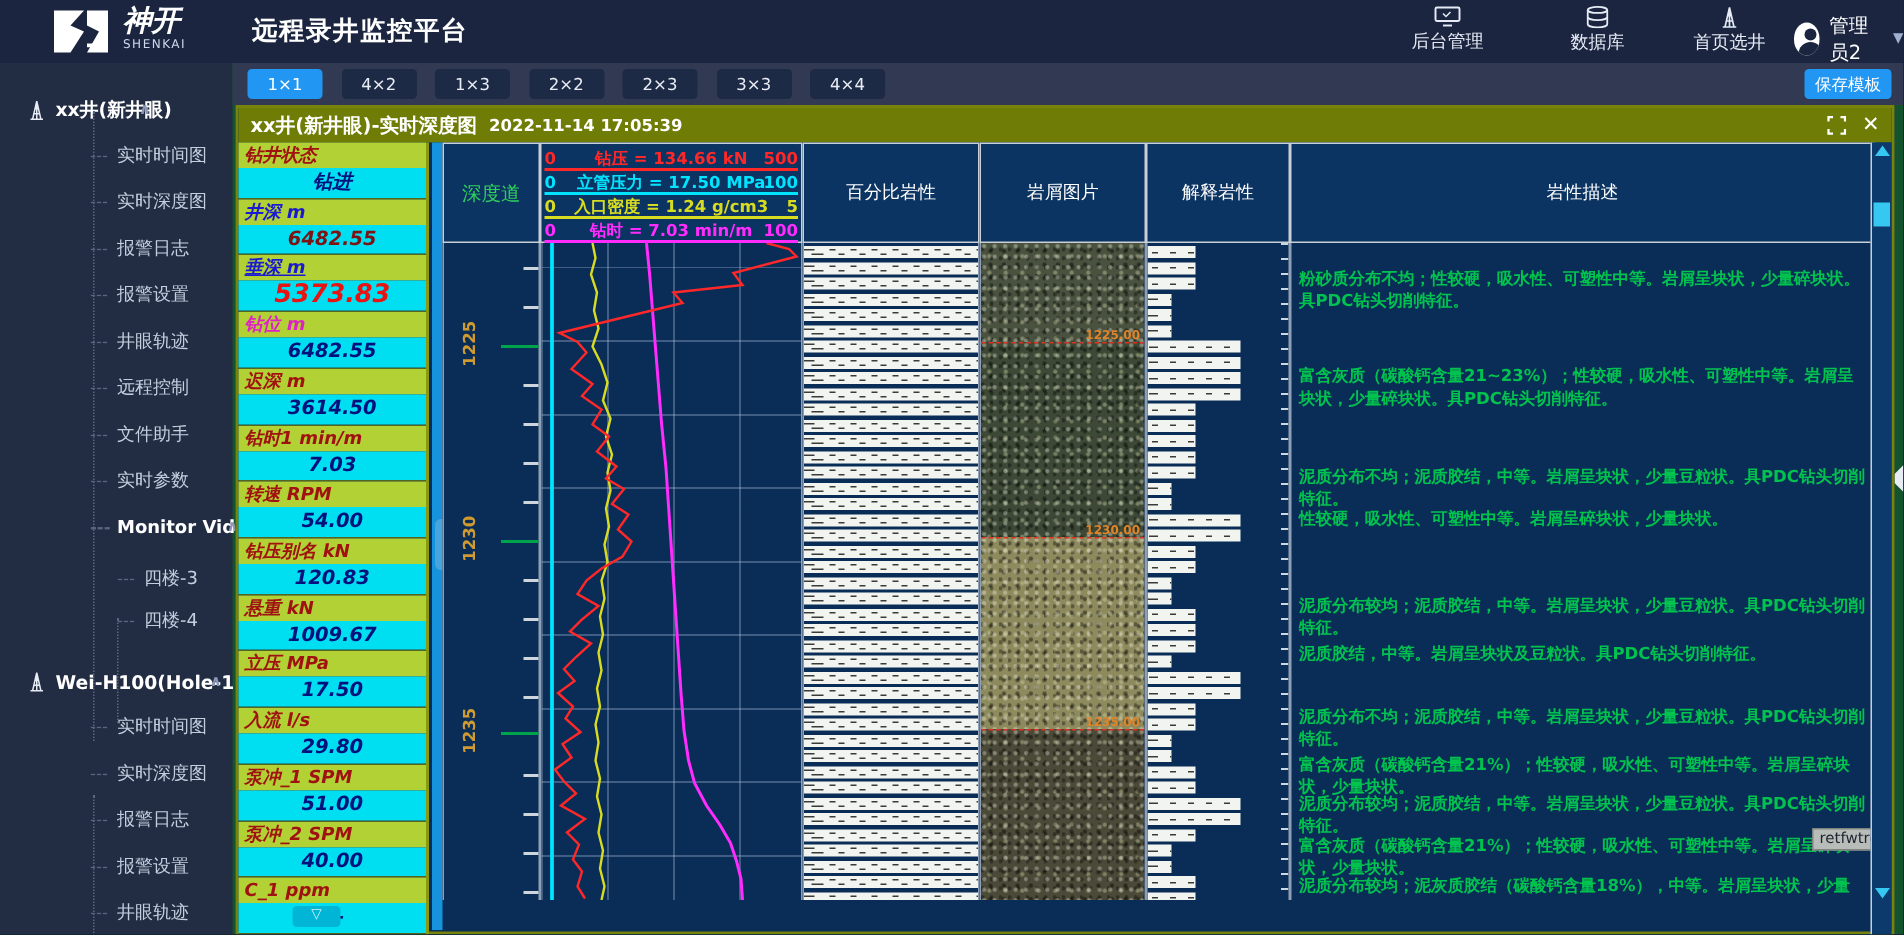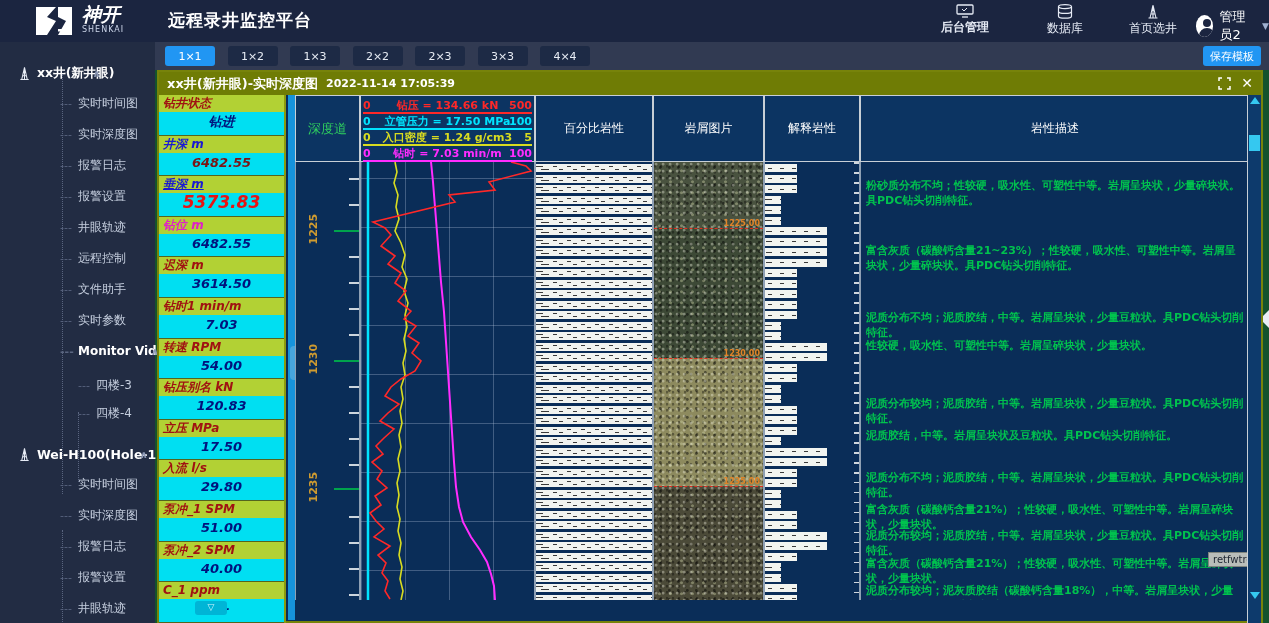--- a/index.html
+++ b/index.html
@@ -8,21 +8,21 @@
 
   
   #topbar{position:absolute;left:0;top:0;width:1269px;height:42px;background:#1b2540;display:flex;align-items:center;}
   #logo-mark{position:absolute;left:34px;top:5px;width:40px;height:32px;}
   #brand{position:absolute;left:82px;top:3px;color:#fff;}
   #brand .b1{font-size:19px;font-weight:bold;font-style:italic;line-height:22px;}
   #brand .b2{font-size:8px;letter-spacing:1px;color:#cdd6ea;}
   #app-title{position:absolute;left:168px;top:9px;color:#fff;font-size:17px;font-weight:bold;letter-spacing:1px;}
   .top-nav-item{position:absolute;top:4px;width:70px;text-align:center;color:#e6ebf5;font-size:12px;cursor:pointer;}
   .top-nav-item svg{display:block;margin:0 auto 1px auto;}
-  #nav-backend{left:930px;font-weight:bold;} #nav-database{left:1030px;} #nav-wellselect{left:1118px;}
+  #nav-backend{left:930px;} #nav-database{left:1030px;} #nav-wellselect{left:1118px;}
   #user-box{position:absolute;left:1196px;top:8px;display:flex;align-items:center;color:#fff;font-size:13px;}
   #avatar{width:22px;height:22px;border-radius:50%;background:#fff;margin-right:6px;position:relative;overflow:hidden;}
   #avatar .head{position:absolute;left:7px;top:4px;width:8px;height:8px;border-radius:50%;background:#1b2540;}
   #avatar .body{position:absolute;left:3px;top:13px;width:16px;height:10px;border-radius:8px 8px 0 0;background:#1b2540;}
   #user-caret{margin-left:5px;font-size:9px;color:#9fb0d0;}
 
   
   #sidebar{position:absolute;left:0;top:42px;width:155px;height:581px;background:#222c43;}
   .sb-row{position:absolute;left:0;height:22px;display:flex;align-items:center;color:#c5cede;font-size:12px;cursor:pointer;white-space:nowrap;}
   .sb-well{color:#fff;font-weight:bold;font-size:12.5px;}
@@ -253,21 +253,21 @@
       </div>
       <div class="sb-guide" style="left: 62px; top: 32px; height: 420px;"></div>
       <div class="sb-guide" style="left: 78px; top: 370px; height: 70px;"></div>
       <div class="sb-guide" style="left: 62px; top: 488px; height: 130px;"></div>
     </div>
   <div id="sb-collapse"></div>
 
   <div id="tabstrip">
     <div id="save-tpl">保存模板</div>
   <div class="ltab active" style="left: 10px;">1×1</div>
-      <div class="ltab" style="left: 72.5px;">1×2</div>
+      <div class="ltab" style="left: 72.5px;">4×2</div>
       <div class="ltab" style="left: 135px;">1×3</div>
       <div class="ltab" style="left: 197.5px;">2×2</div>
       <div class="ltab" style="left: 260px;">2×3</div>
       <div class="ltab" style="left: 322.5px;">3×3</div>
       <div class="ltab" style="left: 385px;">4×4</div>
     </div>
 
   <div id="panel">
     <div id="panel-title">
       <span class="t1">xx井(新井眼)-实时深度图</span>
@@ -305,20 +305,24 @@
           <div class="p-label" style="color: rgb(160, 18, 18);">钻时1 min/m</div>
           <div class="p-value" style="color: rgb(0, 18, 125);">7.03</div>
         </div>
         <div class="pcell">
           <div class="p-label" style="color: rgb(160, 18, 18);">转速 RPM</div>
           <div class="p-value" style="color: rgb(0, 18, 125);">54.00</div>
         </div>
         <div class="pcell">
           <div class="p-label" style="color: rgb(160, 18, 18);">钻压别名 kN</div>
           <div class="p-value" style="color: rgb(0, 18, 125);">120.83</div>
+        </div>
+        <div class="pcell">
+          <div class="p-label" style="color: rgb(160, 18, 18);">悬重 kN</div>
+          <div class="p-value" style="color: rgb(0, 18, 125);">1009.67</div>
         </div>
         <div class="pcell">
           <div class="p-label" style="color: rgb(160, 18, 18);">立压 MPa</div>
           <div class="p-value" style="color: rgb(0, 18, 125);">17.50</div>
         </div>
         <div class="pcell">
           <div class="p-label" style="color: rgb(160, 18, 18);">入流 l/s</div>
           <div class="p-value" style="color: rgb(0, 18, 125);">29.80</div>
         </div>
         <div class="pcell">

